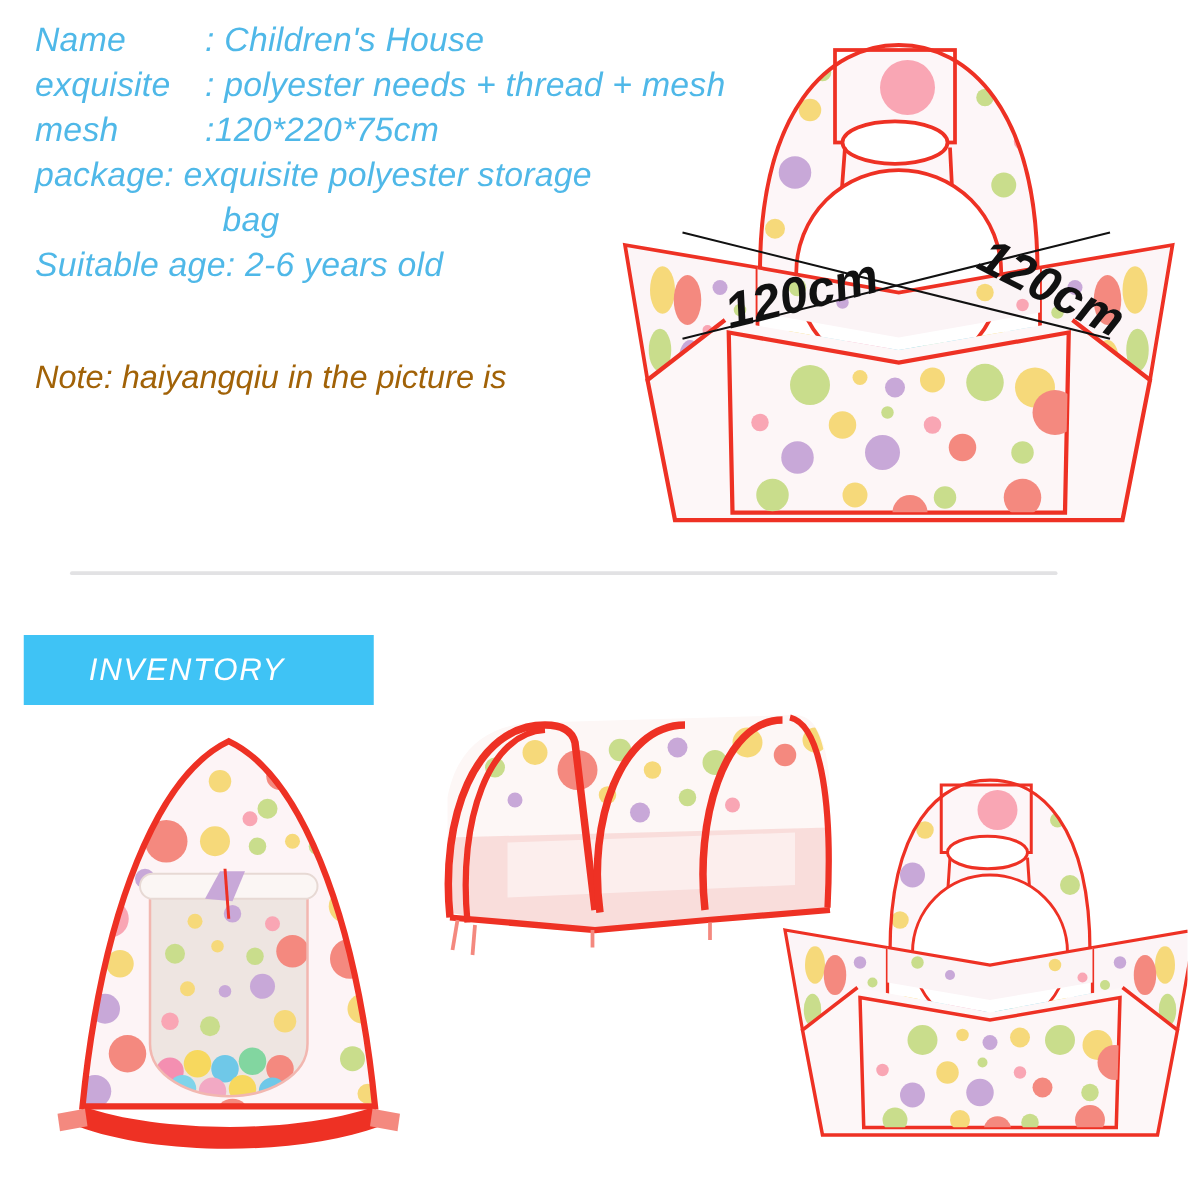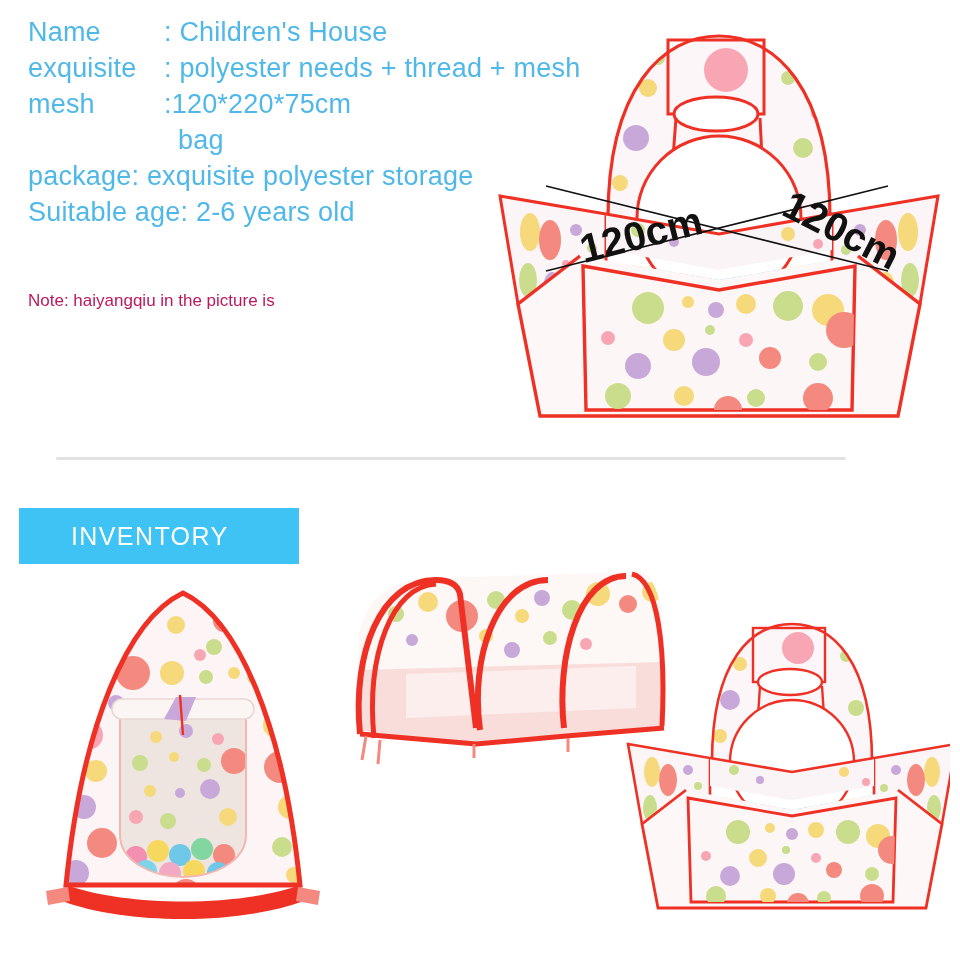--- a/index.html
+++ b/index.html
@@ -1,34 +1,34 @@
 <!DOCTYPE html>
 <html><head>
 <meta charset="utf-8">
 <style>
   html,body{margin:0;padding:0;}
   body{
     width:960px;height:960px;background:#ffffff;
     font-family:"Liberation Sans",sans-serif;
     overflow:hidden;position:relative;
   }
-  .page{position:absolute;inset:0;width:960px;height:960px;background:#fff;}
+  .page{position:absolute;inset:0;width:960px;height:960px;background:#fff;font-style:italic;}
 
   
   .spec-block{position:absolute;left:28px;top:14px;width:640px;}
   .spec-line{
     color:#4fb8e8;font-size:27px;line-height:36px;
     white-space:pre;letter-spacing:.2px;
   }
   .spec-line .lbl{display:inline-block;width:136px;}
   .spec-line.indent{padding-left:150px;}
 
   .note-block{position:absolute;left:28px;top:283px;width:560px;}
   .note-line{
-    color:#be185d;font-size:17px;line-height:36px;white-space:pre;
+    color:#a16207;font-size:26px;line-height:36px;white-space:pre;
   }
 
   
   .divider{
     position:absolute;left:56px;top:457px;width:790px;height:3px;
     background:#e2e2e4;border-radius:2px;
   }
 
   
   .inventory-banner{
@@ -53,22 +53,22 @@
 </style>
 </head>
 <body>
 
 <div class="page">
 
   <div class="spec-block">
     <div class="spec-line"><span class="lbl">Name</span><span>: Children's House</span></div>
     <div class="spec-line"><span class="lbl">exquisite</span><span>: polyester needs + thread + mesh</span></div>
     <div class="spec-line"><span class="lbl">mesh</span><span>:120*220*75cm</span></div>
+    <div class="spec-line"><span>package:</span><span> exquisite polyester storage</span></div>
     <div class="spec-line indent"><span>bag</span></div>
-    <div class="spec-line"><span>package:</span><span> exquisite polyester storage</span></div>
     <div class="spec-line"><span>Suitable age: 2-6 years old</span></div>
   </div>
 
   <div class="note-block">
     <div class="note-line">Note: haiyangqiu in the picture is</div>
   </div>
 
   <svg class="photo hero" viewBox="0 0 462 412">
     <defs>
       <clipPath id="bbClip">

